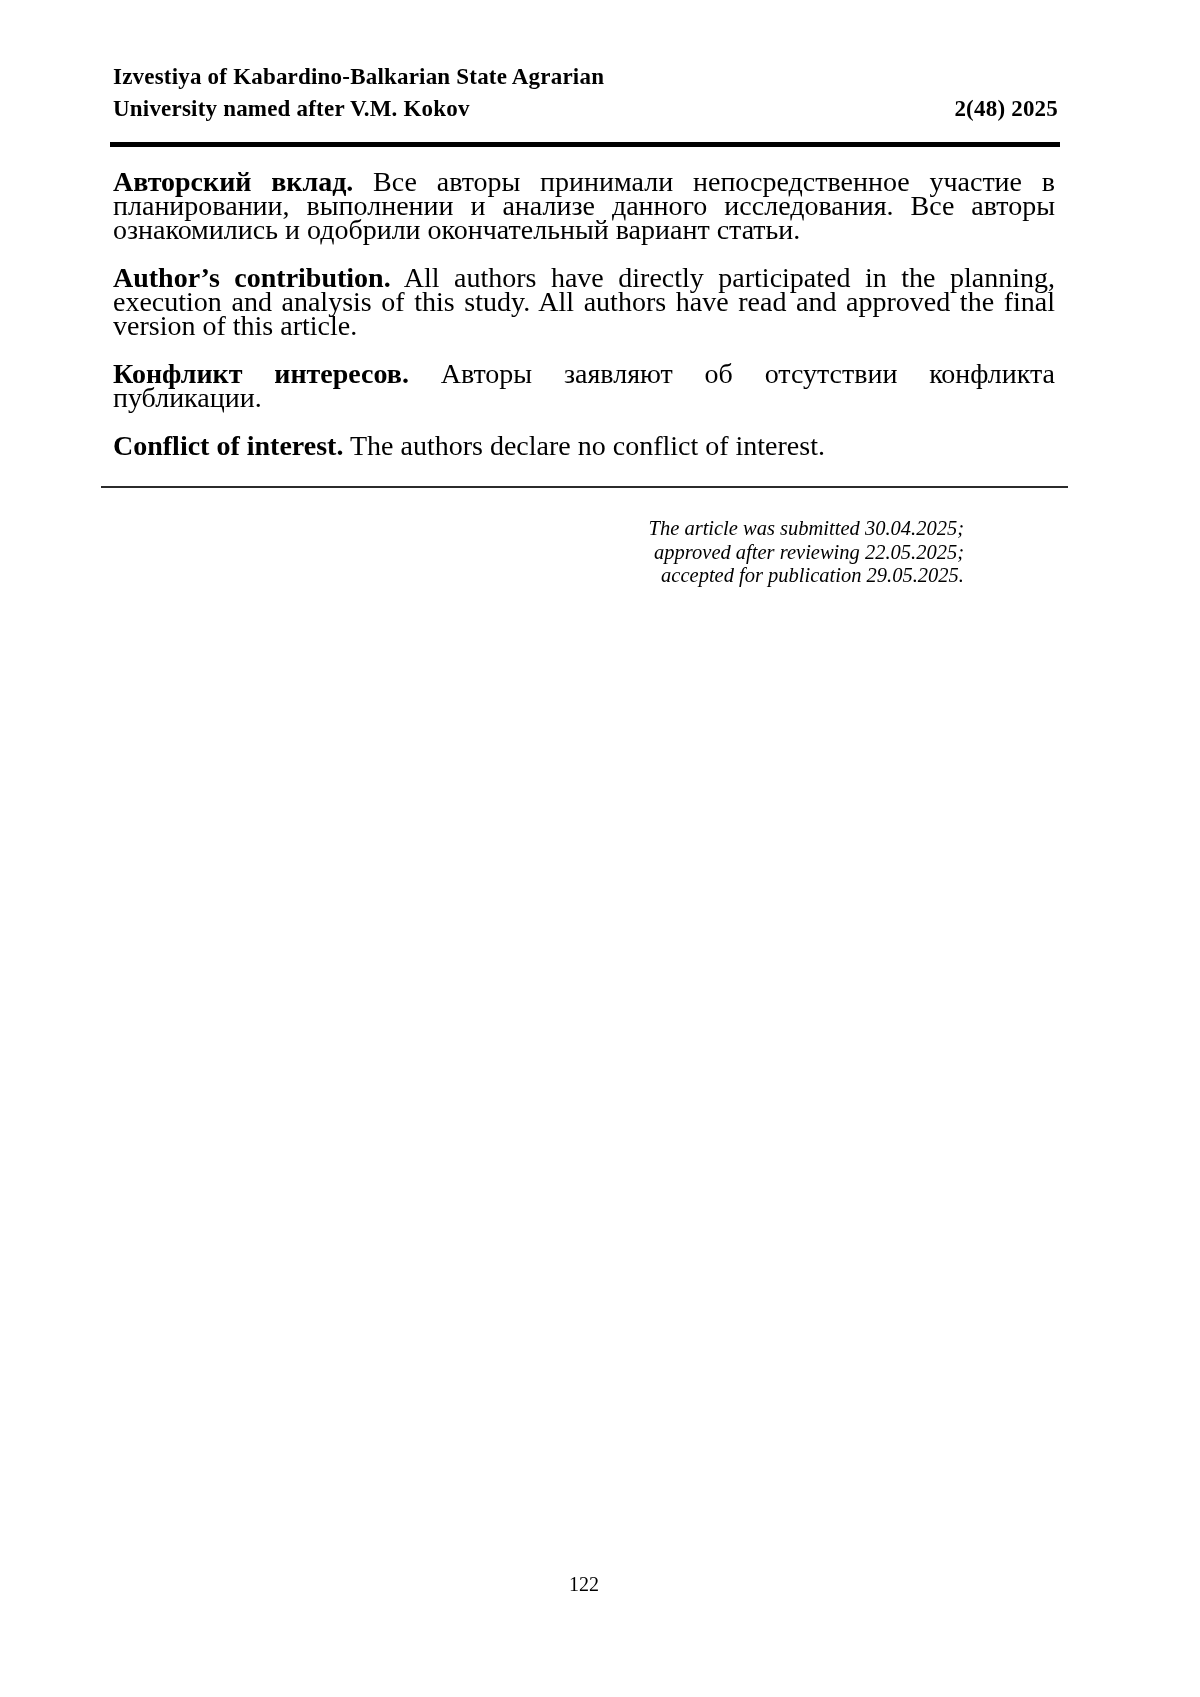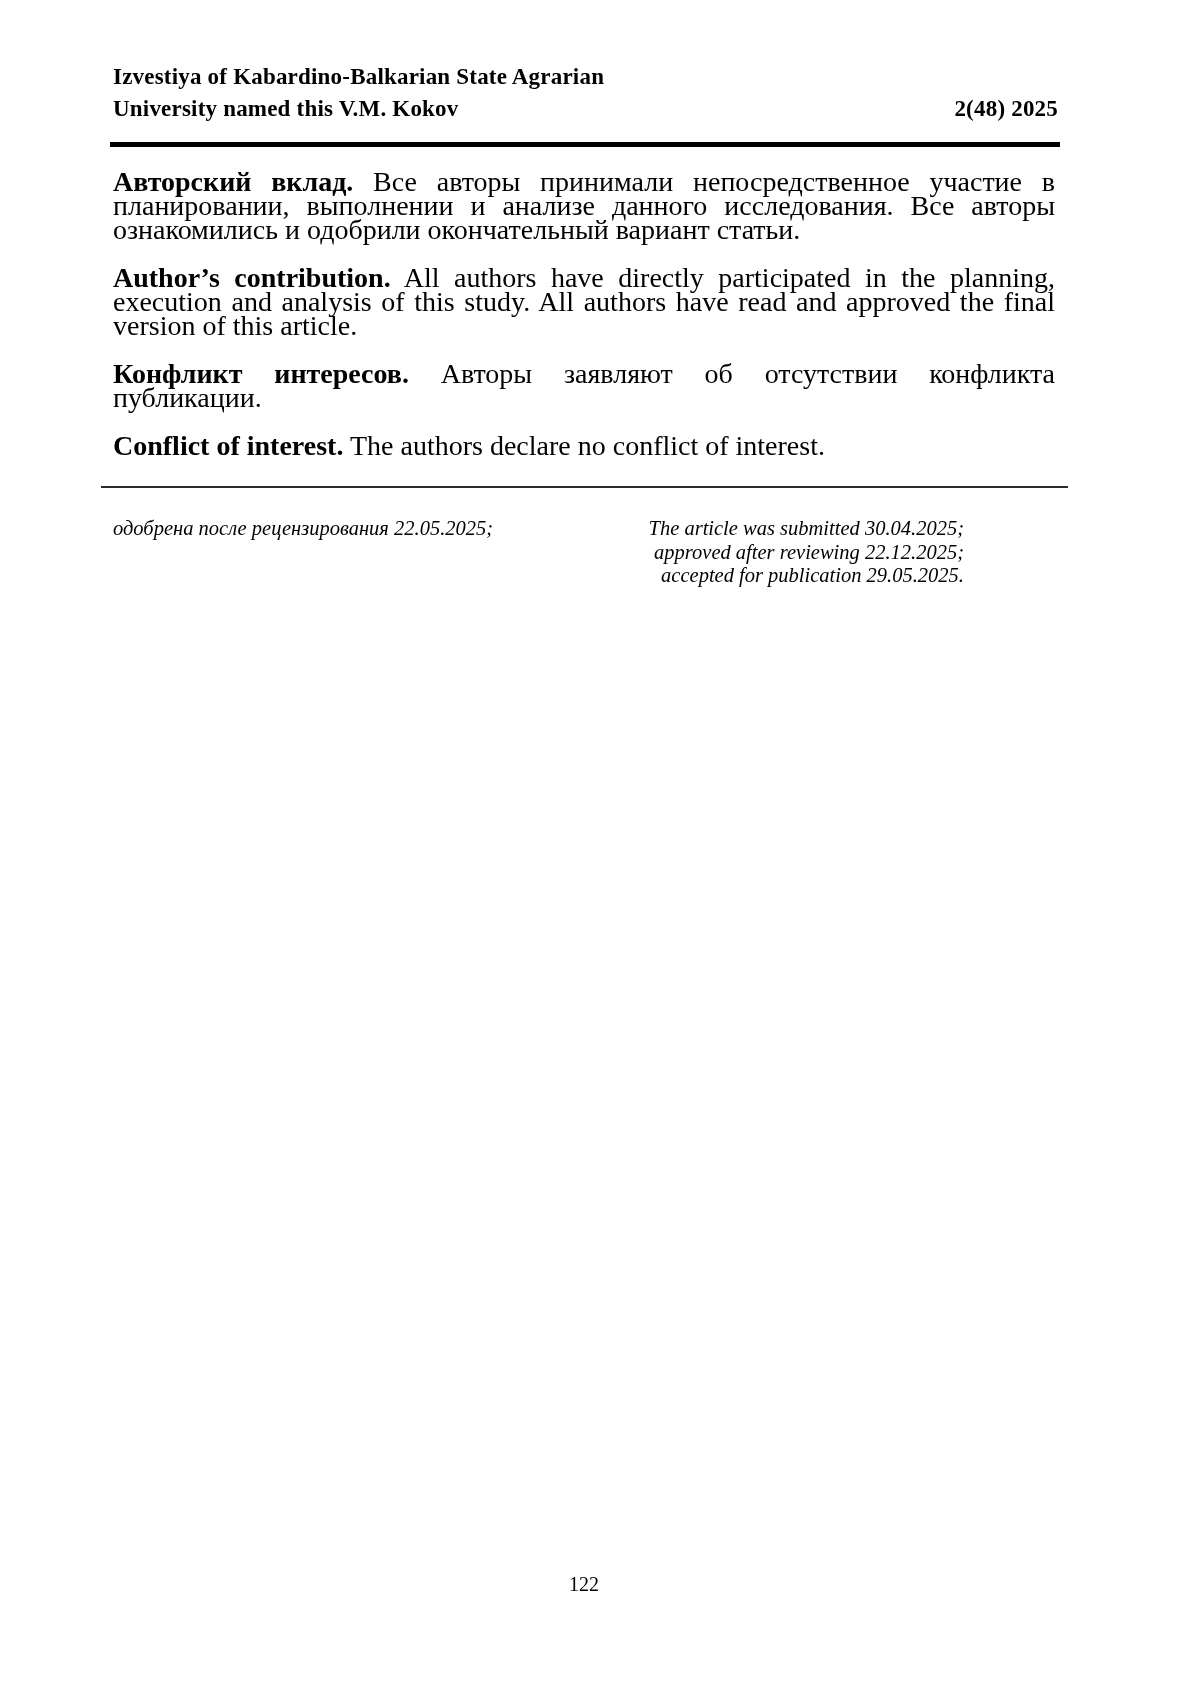--- a/index.html
+++ b/index.html
@@ -75,21 +75,21 @@
   }
 </style>
 </head>
 <body>
 
 <div class="page">
 
   <div class="journal-header">
     <div>Izvestiya of Kabardino-Balkarian State Agrarian</div>
     <div class="header-row">
-      <span>University named this V.M. Kokov</span>
+      <span>University named after V.M. Kokov</span>
       <span>2(48) 2025</span>
     </div>
   </div>
 
   <div class="rule-thick"></div>
 
   <div class="content">
 
     <p class="para">
       <b>Авторский вклад.</b>
@@ -108,25 +108,24 @@
 
     <p class="para">
       <b>Conflict of interest.</b>
       <span>The authors declare no conflict of interest.</span>
     </p>
 
     <div class="rule-thin"></div>
 
     <div class="dates">
       <div class="dates-left">
-        <div>одобрена после рецензирования 22.05.2025;</div>
       </div>
       <div class="dates-right">
         <div>The article was submitted 30.04.2025;</div>
-        <div>approved after reviewing 22.12.2025;</div>
+        <div>approved after reviewing 22.05.2025;</div>
         <div>accepted for publication 29.05.2025.</div>
       </div>
     </div>
 
   </div>
 
   <div class="page-footer">
     <span>122</span>
   </div>
 

